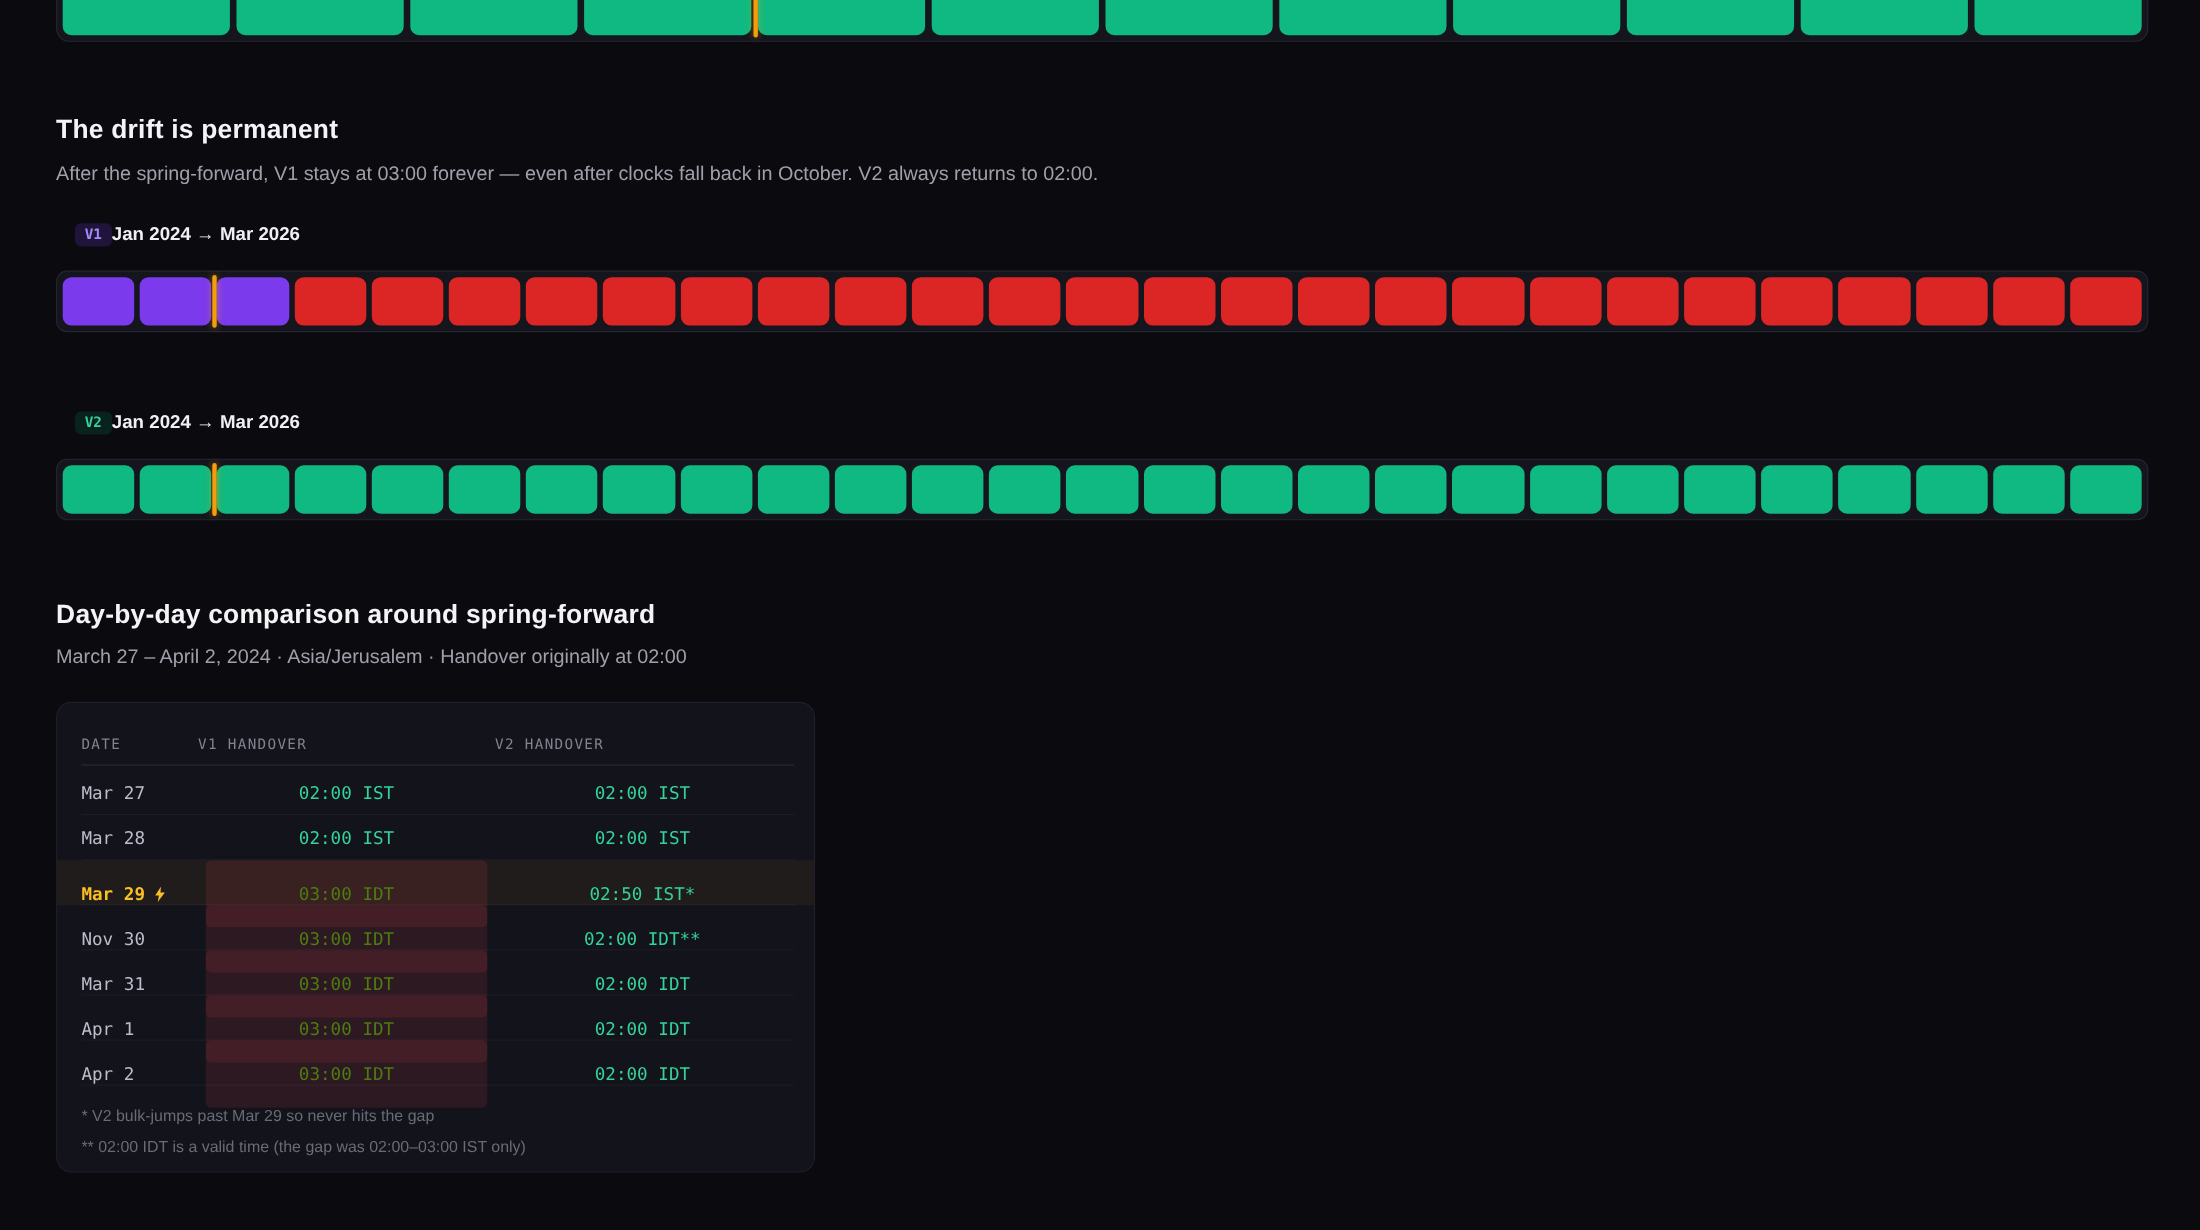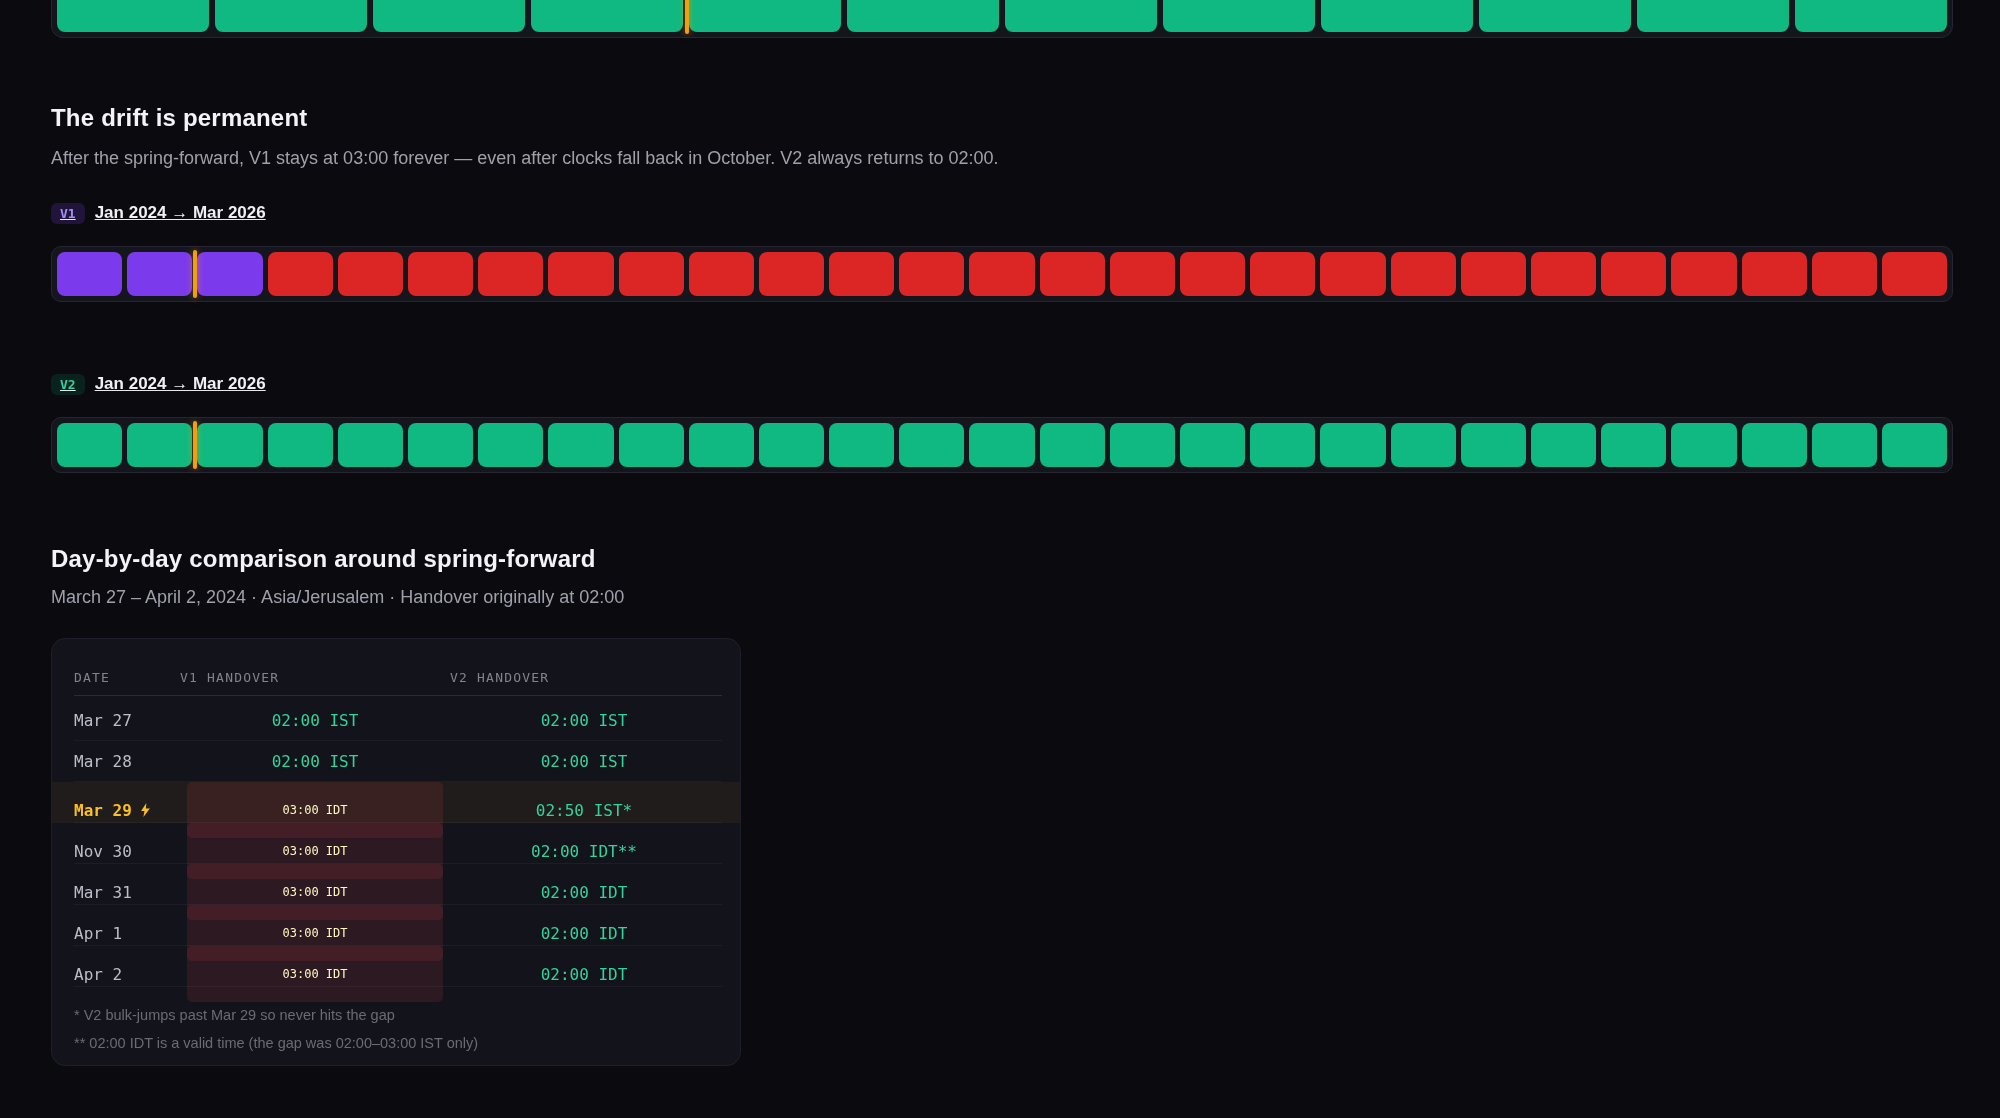--- a/index.html
+++ b/index.html
@@ -17,21 +17,21 @@
   .strip--top { top:-32px; height:70px; gap:6px; border-radius:12px; }
   .strip--v1  { top:246px; }
   .strip--v2  { top:417px; }
 
   
   .h-title { position:absolute; left:51px; font-size:24px; font-weight:700; color:#f4f4f7; letter-spacing:.2px; }
   .h1 { top:104px; } .h2 { top:545px; }
   .section-sub { position:absolute; left:51px; font-size:18px; color:#a0a0ab; }
   .sub1 { top:148px; } .sub2 { top:587px; }
 
-  .label-row { position:absolute; left:51px; display:flex; align-items:center; gap:10px; height:28px;text-decoration:underline; }
+  .label-row { position:absolute; left:68px; display:flex; align-items:center; gap:0; height:28px; }
   .label-row--v1 { top:199px; } .label-row--v2 { top:370px; }
   .badge { font-family:"DejaVu Sans Mono", monospace; font-size:13px; font-weight:bold;
            padding:4px 9px; border-radius:6px; line-height:1; }
   .badge--v1 { color:#a78bfa; background:rgba(124,58,237,.20); }
   .badge--v2 { color:#34d399; background:rgba(16,185,129,.14); }
   .range { font-size:17px; font-weight:700; color:#f0f0f4; }
 
   
   .card { position:absolute; left:51px; top:638px; width:690px; height:428px;
           background:#13131c; border:1px solid #1f1f2b; border-radius:14px;
@@ -42,21 +42,21 @@
   .tbody { margin-top:4px; }
   .tr { display:grid; grid-template-columns:106px 270px 1fr; align-items:center;
         height:41px; padding:0 22px; position:relative;text-align:center; }
   .tr::after { content:""; position:absolute; left:22px; right:18px; bottom:0; height:1px;
                background:rgba(255,255,255,.045); }
   .tr--highlight { background:rgba(251,191,36,.06); }
   .td-date { color:#bdbdc9; font-size:16px; display:flex; align-items:center; gap:8px; }
   .tr--highlight .td-date { color:#fbbf24; font-weight:bold; }
   .bolt { width:11px; height:14px; flex:0 0 auto; }
   .val-ok { color:#34d399; font-size:16px; }
-  .pill-bad { display:inline-block; width:256px; color:#fef9c3; font-size:12px;
+  .pill-bad { display:inline-block; width:256px; color:#4d7c0f; font-size:16px;
               background:rgba(235,70,70,.12); padding:21px 10px; border-radius:5px; }
   .footnotes { padding:15px 22px 0; font-family:"Liberation Sans", sans-serif;
                font-size:14.5px; color:#6b6b76; line-height:1.9; }
 </style>
 </head>
 <body>
 
 <div class="page">
 
   <div class="strip strip--top">

